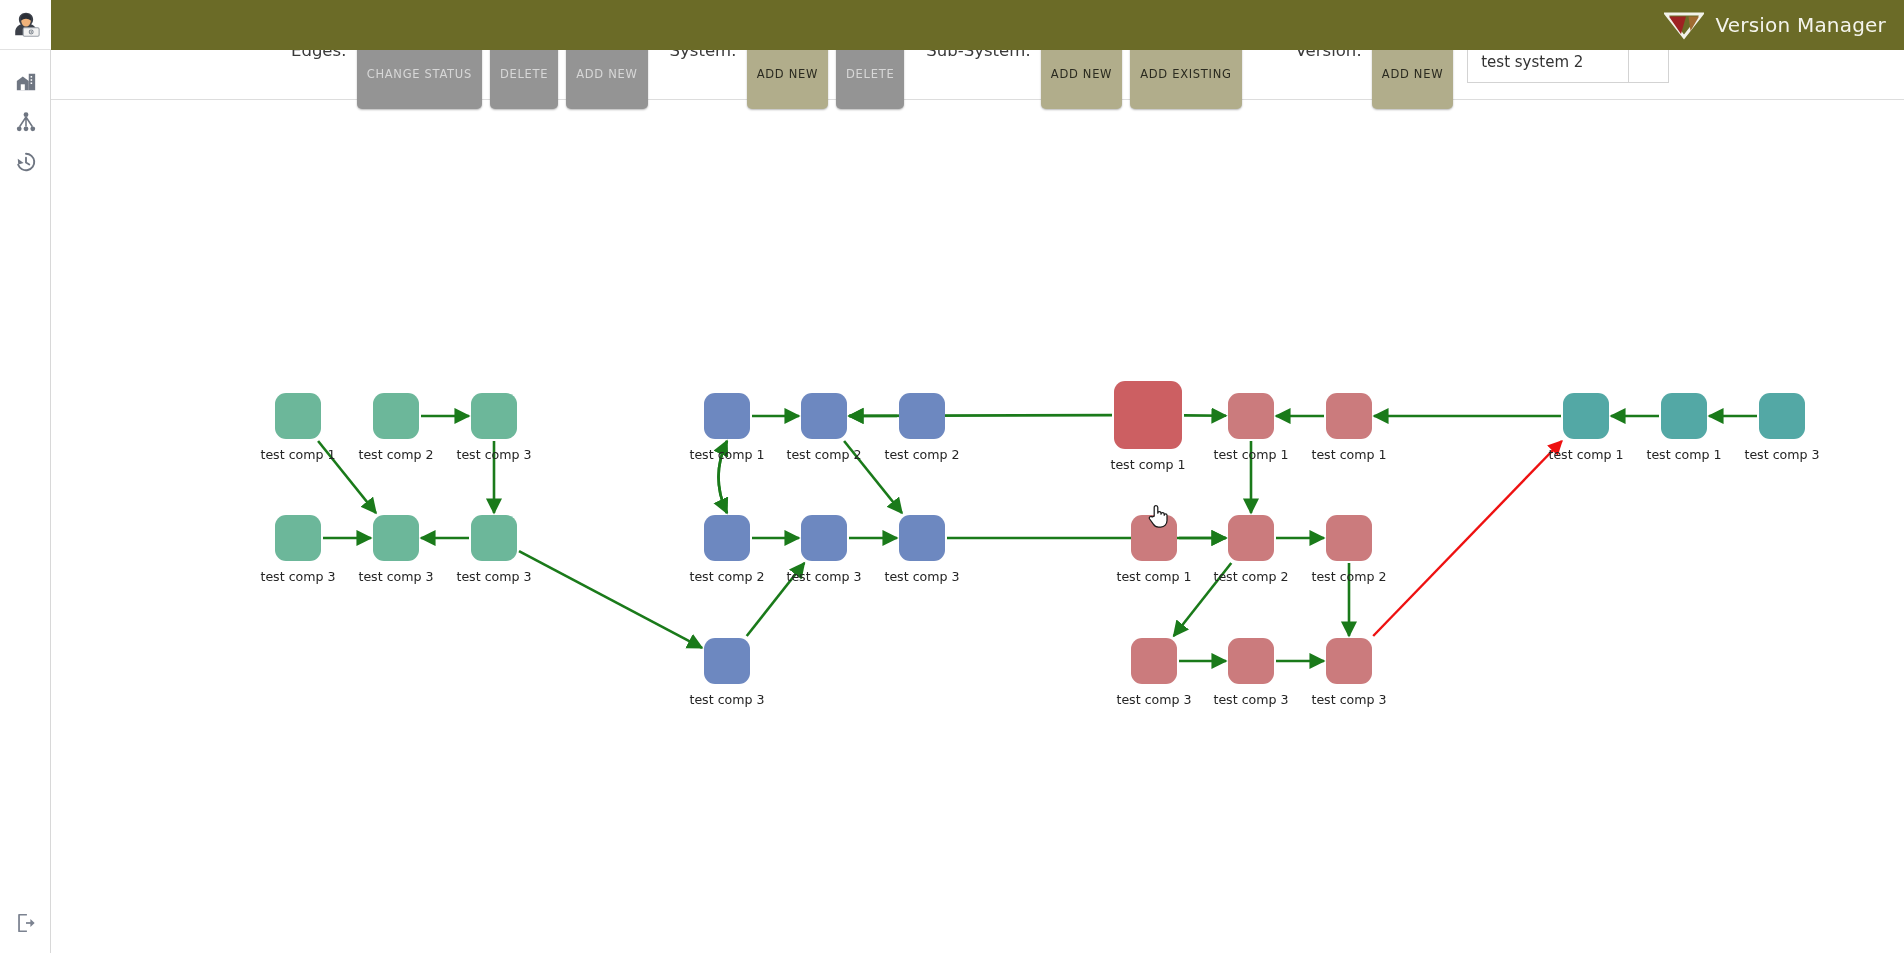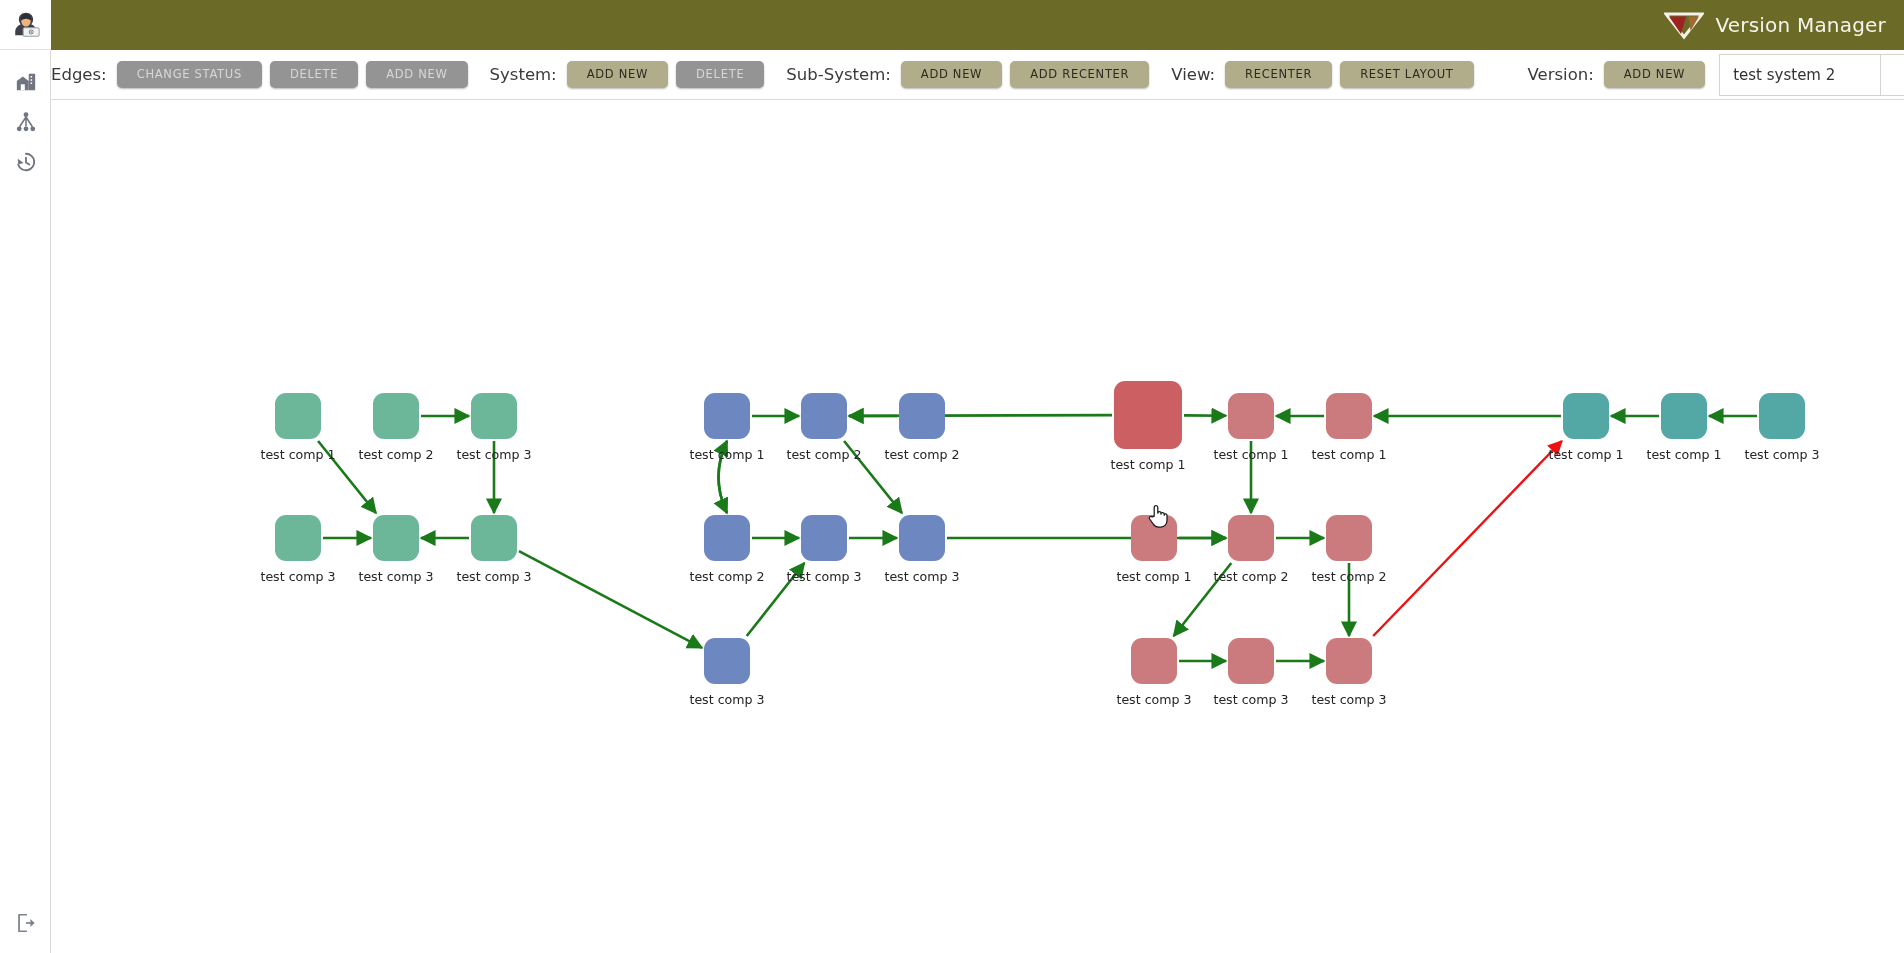--- a/index.html
+++ b/index.html
@@ -54,35 +54,35 @@
   
   #toolbar {
     position: absolute; left: 51px; top: 50px;
     width: 1853px; height: 50px;
     background: #ffffff;
     border-bottom: 1px solid #dddddd;
     display: flex; align-items: center;
     z-index: 25;
   }
   .tb-group {
-    display: flex; align-items: center; height: 68px;
+    display: flex; height: 68px;
   }
   .tb-label {
     font-size: 16.5px;
     color: #3a3a3a;
     margin-right: 10px;
     font-family: "DejaVu Sans", sans-serif;
     white-space: nowrap;
   }
   .tb-btn {
     border: none;
     border-radius: 5px;
     font-size: 11.5px;
     letter-spacing: .7px;
-    padding: 8px 20px;
+    padding: 8px 10px;
     margin-right: 8px;
     cursor: pointer;
     font-family: "DejaVu Sans", sans-serif;
     box-shadow: 0 1px 2px rgba(0,0,0,.28);
     white-space: nowrap;
     line-height: 1;
   }
   .tb-btn.enabled { background: #b1ad8b; color: #2b2b20; }
   .tb-btn.disabled { background: #949494; color: #d7d7d7; cursor: default; }
   #system-box {
@@ -233,28 +233,23 @@
 
     <div class="tb-group" style="margin-left:14px">
       <span class="tb-label">System:</span>
       <button class="tb-btn enabled">ADD NEW</button>
       <button class="tb-btn disabled">DELETE</button>
     </div>
 
     <div class="tb-group" style="margin-left:14px">
       <span class="tb-label">Sub-System:</span>
       <button class="tb-btn enabled">ADD NEW</button>
-      <button class="tb-btn enabled">ADD RECENTER</button>
-    </div>
-
-    <div class="tb-group" style="margin-left:14px">
-      <span class="tb-label">View:</span>
-      <button class="tb-btn enabled">RECENTER</button>
-      <button class="tb-btn enabled">RESET LAYOUT</button>
-    </div>
+      <button class="tb-btn enabled">ADD EXISTING</button>
+    </div>
+
 
     <div class="tb-group" style="margin-left:46px">
       <span class="tb-label">Version:</span>
       <button class="tb-btn enabled">ADD NEW</button>
       <div id="system-box">test system 2</div>
       <div id="system-trailing"></div>
     </div>
   </div>
 
   <div id="canvas">

